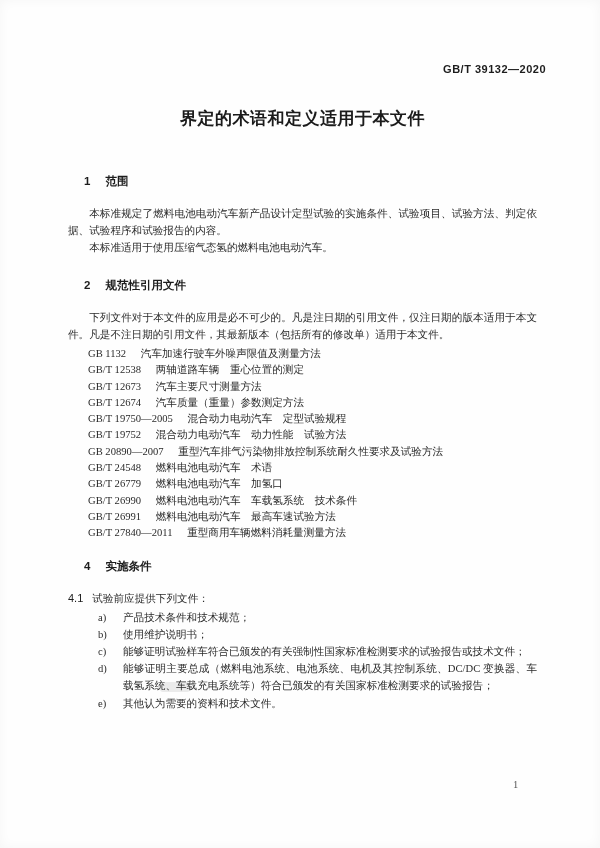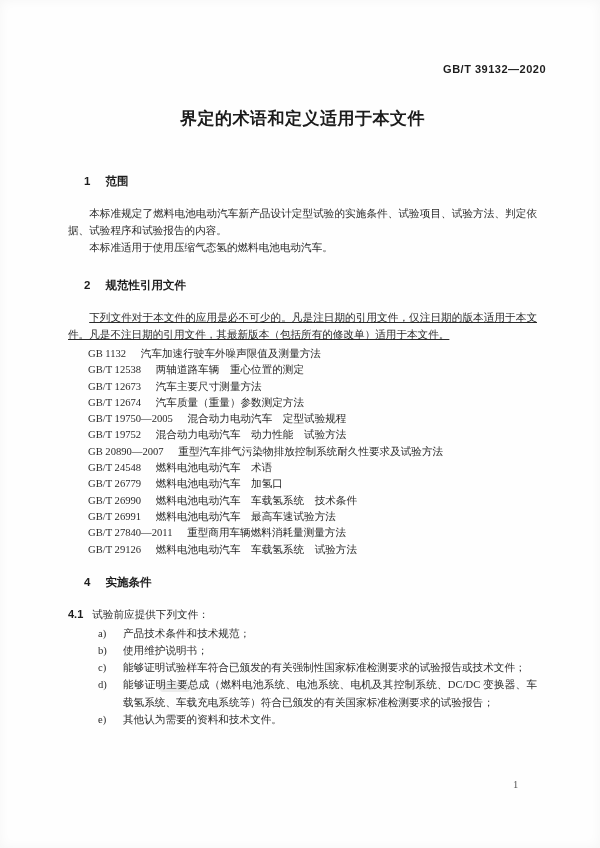--- a/index.html
+++ b/index.html
@@ -55,35 +55,35 @@
   .mt-sec2 { margin-top: 22px; }
   .mt-sec3 { margin-top: 8px; }
   .mt-sec4 { margin-top: 17px; }
   .body-p {
     margin: 0;
     line-height: 17px;
     text-align: justify;
   }
   .indent { text-indent: 2em; }
   .mt-p { }
-  .mt-p2 { margin-top: 13px; text-decoration: underline; }
+  .mt-p2 { margin-top: 13px; }
   .ref-list { margin-top: 3px; }
   .ref-row {
     line-height: 16.3px;
     padding-left: 20px;
     white-space: nowrap;
   }
   .ref-code { margin-right: 12px; }
   .clause {
     margin-top: 13px;
     line-height: 17px;
   }
   .clause-num {
     font-family: "Liberation Sans", "DejaVu Sans", sans-serif;
-    font-weight: bold;
+    font-weight: normal;
     font-size: 11px;
     color: #1d1d1d;
     margin-right: 9px;
   }
   .item-list { margin-top: 2px; }
   .list-item {
     position: relative;
     padding-left: 55px;
     line-height: 17.2px;
     text-align: justify;
@@ -195,24 +195,20 @@
         <div class="ref-row">
           <span class="ref-code">GB/T 26991</span>
           <span class="ref-title">燃料电池电动汽车　最高车速试验方法</span>
         </div>
 
         <div class="ref-row">
           <span class="ref-code">GB/T 27840—2011</span>
           <span class="ref-title">重型商用车辆燃料消耗量测量方法</span>
         </div>
 
-        <div class="ref-row">
-          <span class="ref-code">GB/T 29126</span>
-          <span class="ref-title">燃料电池电动汽车　车载氢系统　试验方法</span>
-        </div>
 
     </div>
   </section>
 
 
   <section>
     <h2 class="sec-heading mt-sec4">
       <span class="sec-num">4</span>
       <span class="sec-title">实施条件</span>
     </h2>

